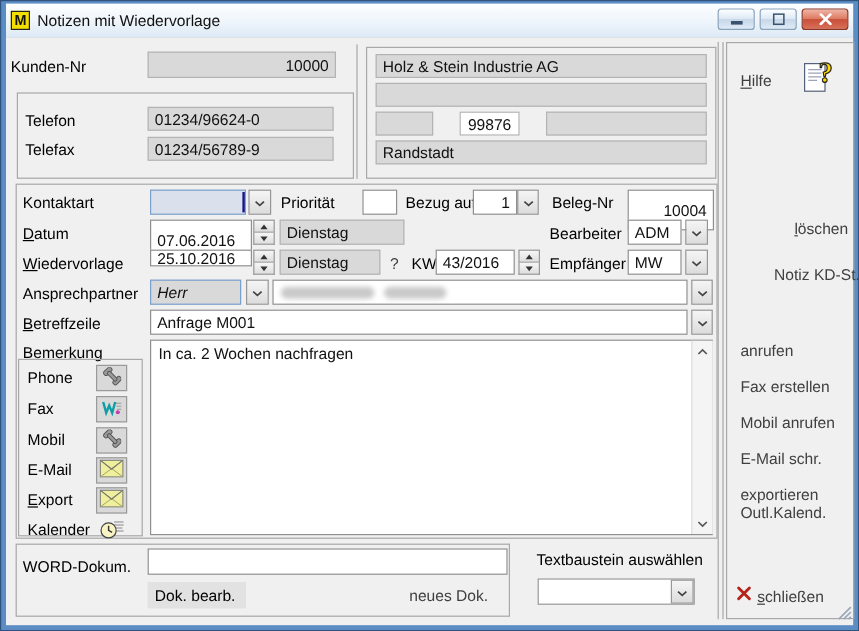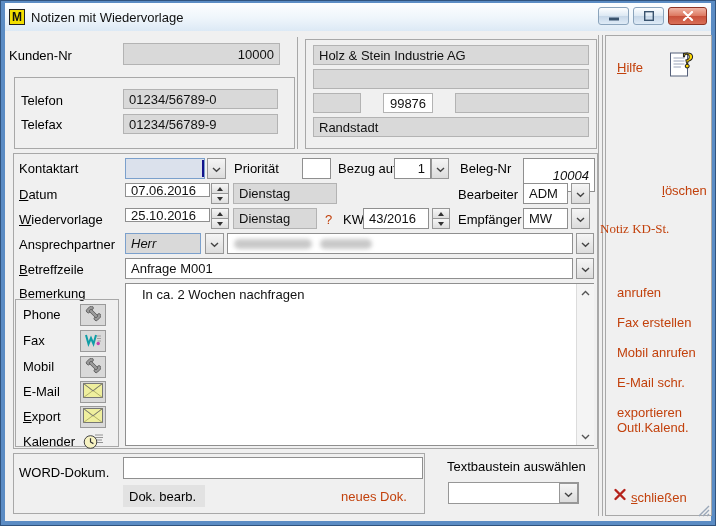--- a/index.html
+++ b/index.html
@@ -18,21 +18,21 @@
   .gfield{position:absolute;background:#d9d9d9;border:1px solid #b3b3b3;box-sizing:border-box;display:flex;align-items:center;padding:0 5px;color:#111;overflow:hidden;}
   .wfield{position:absolute;background:#fff;border:1px solid #8f8f8f;box-sizing:border-box;display:flex;align-items:center;padding:0 5px;color:#111;overflow:hidden;}
   .right{justify-content:flex-end;}
   .center{justify-content:center;}
   .combo-btn{position:absolute;background:linear-gradient(180deg,#f5f5f5,#dcdcdc);border:1px solid #979797;box-sizing:border-box;display:flex;align-items:center;justify-content:center;cursor:pointer;}
   .spin{position:absolute;width:18px;display:flex;flex-direction:column;box-sizing:border-box;}
   .spin div{flex:1;background:linear-gradient(180deg,#f6f6f6,#dedede);border:1px solid #979797;display:flex;align-items:center;justify-content:center;cursor:pointer;}
   .spin div+div{border-top:none;}
   .tri-up{width:0;height:0;border-left:3.5px solid transparent;border-right:3.5px solid transparent;border-bottom:4px solid #333;}
   .tri-dn{width:0;height:0;border-left:3.5px solid transparent;border-right:3.5px solid transparent;border-top:4px solid #333;}
-  .link{position:absolute;color:#c2410c;white-space:nowrap;cursor:pointer;}
+  .link{position:absolute;color:#404040;white-space:nowrap;cursor:pointer;}
   .icon-btn{position:absolute;width:26px;height:22px;background:#d9d9d9;border:1px solid #9a9a9a;box-sizing:border-box;display:flex;align-items:center;justify-content:center;cursor:pointer;}
   .vline{position:absolute;width:1px;background:#a8a8a8;}
   .vscroll{position:absolute;top:1px;bottom:1px;right:1px;width:17px;background:#f4f4f4;border-left:1px solid #dcdcdc;}
   .vscroll .arr{position:absolute;left:0;width:17px;height:17px;display:flex;align-items:center;justify-content:center;cursor:pointer;}
   .redact{position:absolute;top:5px;left:6px;height:10px;border-radius:5px;background:#c9c9c9;filter:blur(2px);}
   .caret{position:absolute;top:2px;bottom:2px;width:2px;background:#14148c;}
   .grip{position:absolute;right:1px;bottom:1px;cursor:nwse-resize;}
 </style>
 </head>
 <body>
@@ -61,21 +61,21 @@
     </div>
   </div>
 
   <div class="content">
 
     <div class="lbl" style="left:4px;top:17px;">Kunden-Nr</div>
     <div class="gfield right" style="left:118px;top:12px;width:157px;height:22px;">10000</div>
 
     <div class="groupbox" style="left:9px;top:46px;width:281px;height:72px;"></div>
     <div class="lbl" style="left:16px;top:62px;">Telefon</div>
-    <div class="gfield" style="left:118px;top:58px;width:155px;height:20px;">01234/56789-0</div>
+    <div class="gfield" style="left:118px;top:58px;width:155px;height:20px;">01234/96624-0</div>
     <div class="lbl" style="left:16px;top:86px;">Telefax</div>
     <div class="gfield" style="left:118px;top:83px;width:155px;height:20px;">01234/56789-9</div>
 
     <div class="vline" style="left:292px;top:6px;height:112px;"></div>
 
     <div class="groupbox" style="left:300px;top:8px;width:292px;height:110px;"></div>
     <div class="gfield" style="left:308px;top:14px;width:276px;height:20px;">Holz &amp; Stein Industrie AG</div>
     <div class="gfield" style="left:308px;top:38px;width:276px;height:20px;"></div>
     <div class="gfield" style="left:308px;top:62px;width:48px;height:20px;"></div>
     <div class="wfield center" style="left:378px;top:62px;width:50px;height:20px;border-color:#b3b3b3;">99876</div>
@@ -95,24 +95,24 @@
     <div class="lbl" style="left:229px;top:130px;">Priorität</div>
     <div class="wfield" style="left:297px;top:127px;width:29px;height:21px;"></div>
     <div class="lbl" style="left:333px;top:130px;">Bezug auf</div>
     <div class="wfield right" style="left:389px;top:127px;width:37px;height:21px;">1</div>
     <div class="combo-btn" style="left:426px;top:127px;width:18px;height:21px;">
       <span><svg width="9" height="6" viewBox="0 0 9 6">
             <path d="M1 1 L4.5 4.2 L8 1" fill="none" stroke="#444" stroke-width="1.4"></path>
           </svg></span>
     </div>
     <div class="lbl" style="left:455px;top:130px;">Beleg-Nr</div>
-    <div class="wfield right" style="left:518px;top:127px;width:72px;height:34px;font-style:italic;">10004</div>
+    <div class="wfield right" style="left:518px;top:127px;width:72px;height:34px;">10004</div>
 
     <div class="lbl" style="left:14px;top:156px;"><u>D</u>atum</div>
-    <div class="wfield" style="left:120px;top:152px;width:85px;height:14px;">07.06.2016</div>
+    <div class="wfield" style="left:120px;top:152px;width:85px;height:35px;">07.06.2016</div>
     <div class="spin" style="left:206px;top:152px;height:21px;">
         <div>
           <span class="tri-up"></span>
         </div>
         <div>
           <span class="tri-dn"></span>
         </div>
       </div>
     <div class="gfield" style="left:228px;top:152px;width:104px;height:21px;">Dienstag</div>
     <div class="lbl" style="left:453px;top:156px;">Bearbeiter</div>
@@ -172,21 +172,21 @@
 
     <div class="lbl" style="left:14px;top:231px;"><u>B</u>etreffzeile</div>
     <div class="wfield" style="left:120px;top:227px;width:448px;height:21px;">Anfrage M001</div>
     <div class="combo-btn" style="left:571px;top:227px;width:18px;height:21px;">
       <span><svg width="9" height="6" viewBox="0 0 9 6">
             <path d="M1 1 L4.5 4.2 L8 1" fill="none" stroke="#444" stroke-width="1.4"></path>
           </svg></span>
     </div>
 
     <div class="lbl" style="left:14px;top:255px;">Bemer<u>k</u>ung</div>
-    <div class="wfield" style="left:120px;top:252px;width:469px;height:163px;align-items:flex-start;padding:3px 24px 3px 16px;text-align:right;">In ca. 2 Wochen nachfragen</div>
+    <div class="wfield" style="left:120px;top:252px;width:469px;height:163px;align-items:flex-start;padding:3px 24px 3px 6px;text-align:right;">In ca. 2 Wochen nachfragen</div>
     <div class="vscroll" style="left:571px;top:253px;height:161px;bottom:auto;right:auto;">
       <div class="arr" style="top:0;">
           <svg width="9" height="6" viewBox="0 0 9 6">
             <path d="M1 5 L4.5 1.6 L8 5" fill="none" stroke="#555" stroke-width="1.4"></path>
           </svg>
         </div>
       <div class="arr" style="bottom:0;top:auto;">
           <svg width="9" height="6" viewBox="0 0 9 6">
             <path d="M1 1 L4.5 4.4 L8 1" fill="none" stroke="#555" stroke-width="1.4"></path>
           </svg>
@@ -274,21 +274,21 @@
     <div class="link" style="left:612px;top:29px;"><u>H</u>ilfe</div>
     <div style="position:absolute;left:664px;top:16px;cursor:pointer;">
       <span><svg width="28" height="32" viewBox="0 0 28 32">
             <rect x="1.5" y="6" width="17" height="23" fill="#fff" stroke="#55607a"></rect>
             <path d="M4.5 11 H15.5 M4.5 14 H15.5 M4.5 17 H15.5 M4.5 20 H12" stroke="#9aa3b8" stroke-width="1"></path>
             <text x="13" y="21" font-size="24" font-weight="bold" fill="#ffd900" stroke="#222" stroke-width="1" font-family="Liberation Serif, serif">?</text>
           </svg></span>
     </div>
 
     <div class="link" style="left:612px;top:152px;padding-left:45px;"><u>l</u>öschen</div>
-    <div class="link" style="left:595px;top:190px;font-family:Liberation Serif, serif;">Notiz KD-St.</div>
+    <div class="link" style="left:640px;top:190px;">Notiz KD-St.</div>
     <div class="link" style="left:612px;top:254px;">anrufen</div>
     <div class="link" style="left:612px;top:284px;">Fax erstellen</div>
     <div class="link" style="left:612px;top:314px;">Mobil anrufen</div>
     <div class="link" style="left:612px;top:344px;">E-Mail schr.</div>
     <div class="link" style="left:612px;top:374px;">exportieren</div>
     <div class="link" style="left:612px;top:389px;">Outl.Kalend.</div>
 
     <div style="position:absolute;left:608px;top:457px;cursor:pointer;"><svg width="14" height="13" viewBox="0 0 14 13">
           <path d="M2.5 2 L11.5 11 M11.5 2 L2.5 11" stroke="#b5221b" stroke-width="2.4" stroke-linecap="round"></path>
         </svg></div>

